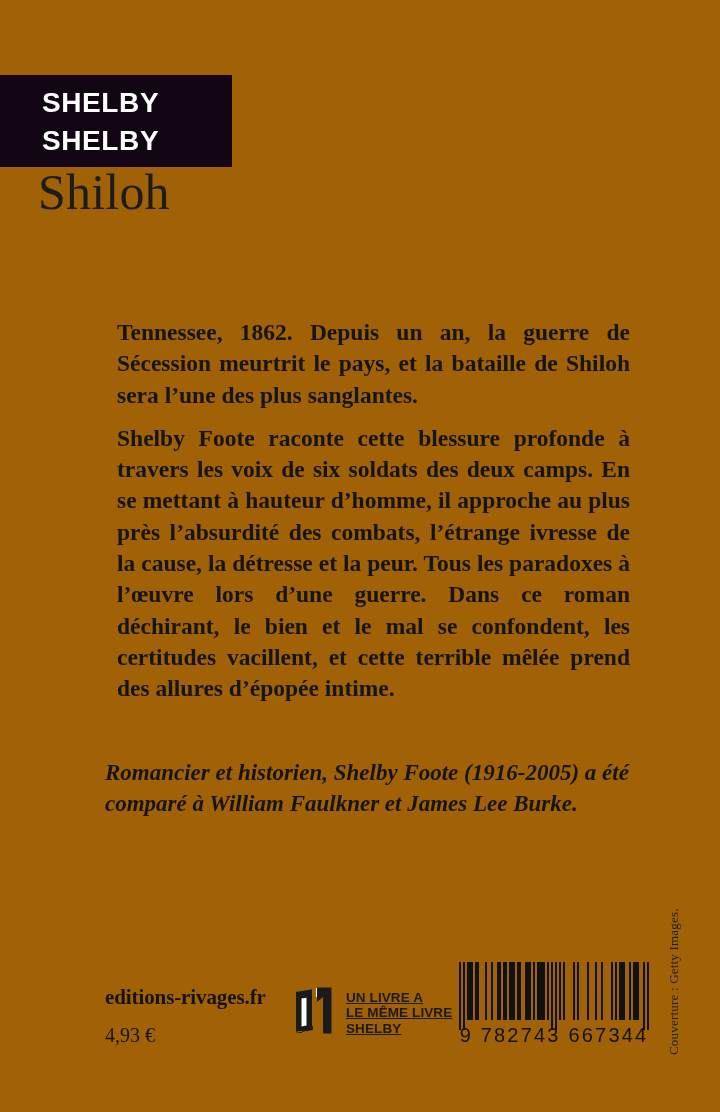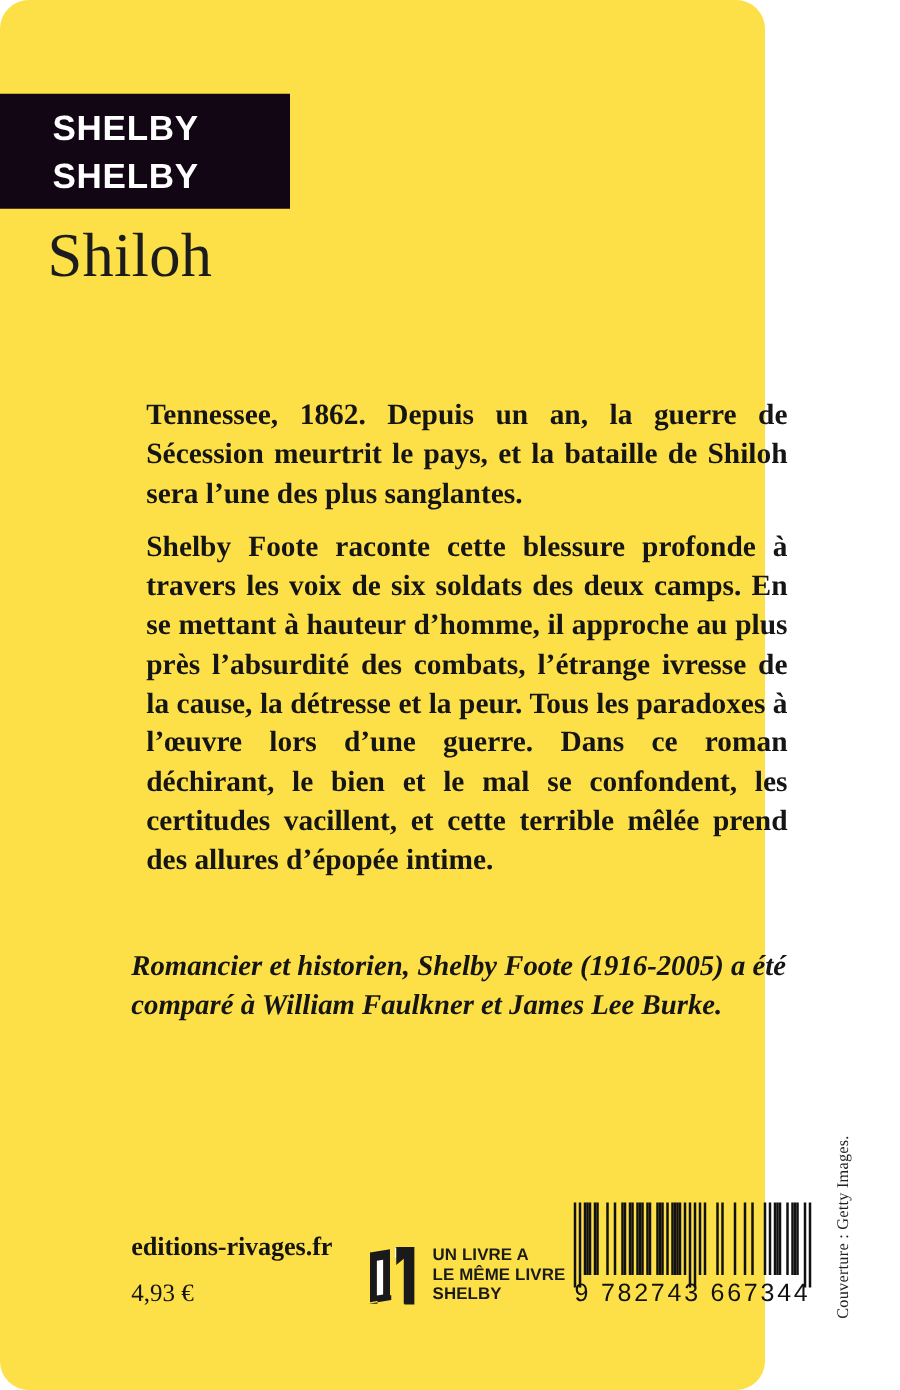--- a/index.html
+++ b/index.html
@@ -12,24 +12,23 @@
     background: #ffffff;
     font-family: "Liberation Serif", serif;
     color: #1a1a1a;
     overflow: hidden;
     position: relative;
   }
 
   .cover {
     position: absolute;
     inset: 0;
-    width: 612px;
+    width: 720px;
     height: 1112px;
-    background: #fde047;
-    border-radius: 23px;
+    background: #a16207;
   }
 
   
   .author-band {
     position: absolute;
     left: 0;
     top: 75px;
     width: 232px;
     height: 92px;
     background: #120614;
@@ -42,21 +41,21 @@
     color: #ffffff;
     line-height: 38px;
     padding-left: 42px;
   }
   .author-band .author-line.first { padding-top: 9px; }
 
   
   .book-title {
     position: absolute;
     left: 38px;
-    top: 176px;
+    top: 164px;
     font-family: "Liberation Serif", serif;
     font-size: 50px;
     font-weight: normal;
     color: #1c1c1c;
     line-height: 56px;
     letter-spacing: 0.2px;
   }
 
   
   .blurb {
@@ -110,25 +109,26 @@
     font-family: "Liberation Serif", serif;
     font-weight: normal;
     font-size: 20px;
     color: #141414;
   }
 
   
   .price-logo {
     position: absolute;
     left: 293px;
-    top: 996px;
+    top: 976px;
     width: 170px;
     height: 60px;
     display: flex;
-    align-items: flex-start;
+    align-items: flex-end;
+    text-decoration: underline;
   }
   .price-logo .glyph {
     width: 46px;
     height: 50px;
     flex: none;
   }
   .price-logo .logo-lines {
     font-family: "Liberation Sans", sans-serif;
     font-weight: bold;
     font-size: 13.5px;

